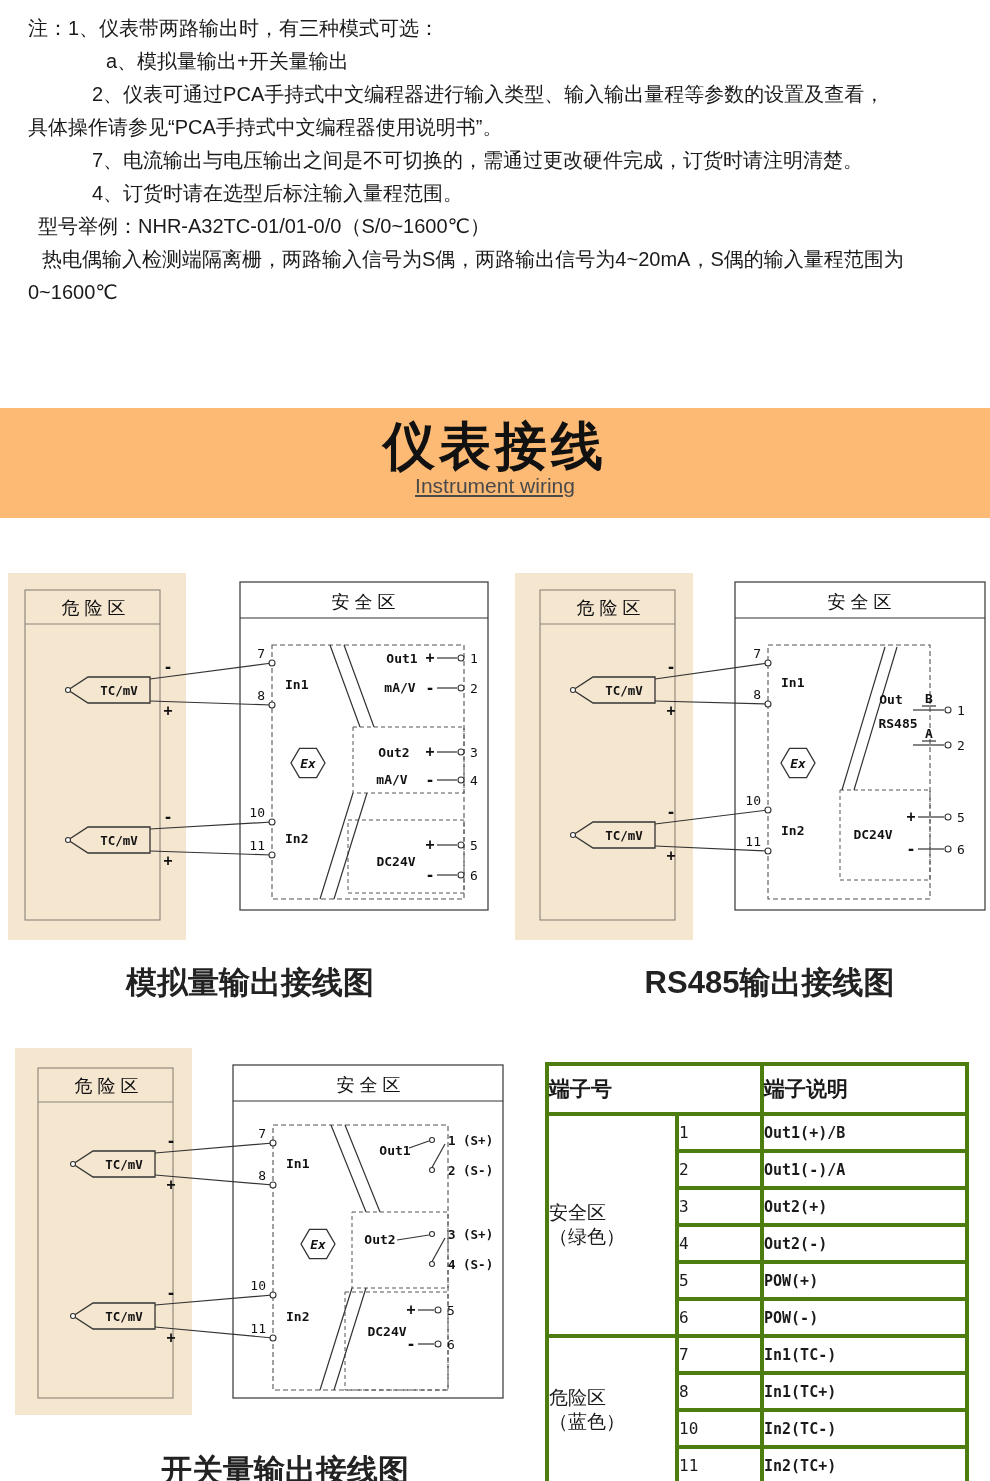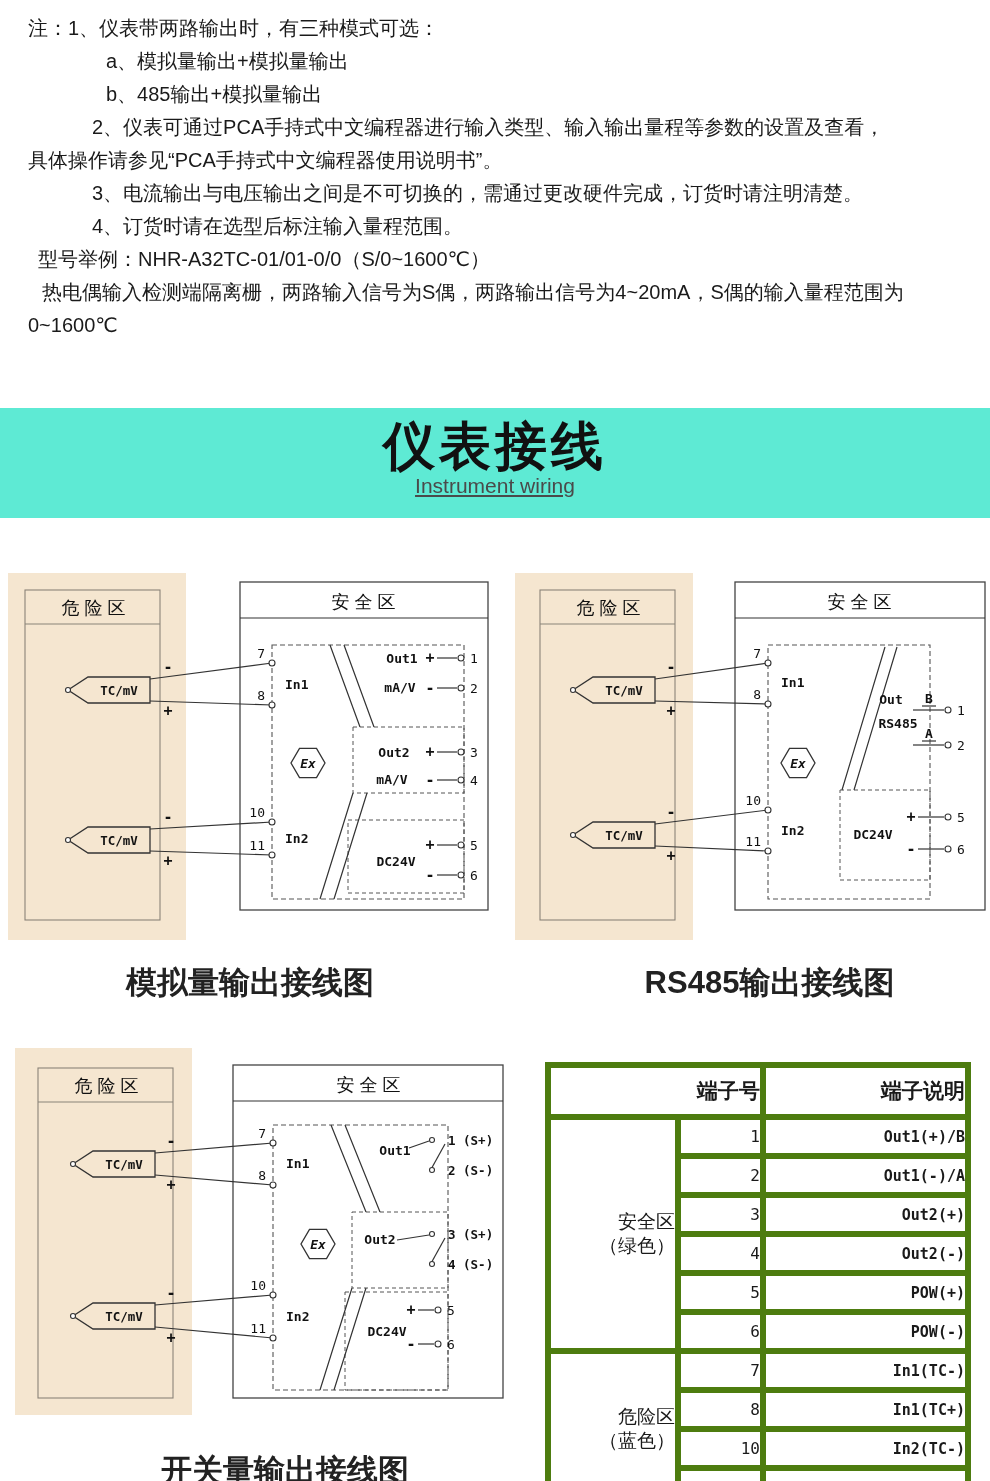--- a/index.html
+++ b/index.html
@@ -8,21 +8,21 @@
 
   
   .notes { position:absolute; left:28px; top:12px; width:935px; font-size:20px; line-height:33px; }
   .notes p { margin:0; }
   .ind-abc { padding-left:78px; }
   .ind-num { text-indent:64px; }
   .ind-sm  { padding-left:10px; }
   .ind-desc{ text-indent:14px; }
 
   
-  .banner { position:absolute; left:0; top:408px; width:990px; height:110px; background:#5eead4; text-align:center; }
+  .banner { position:absolute; left:0; top:408px; width:990px; height:110px; background:#fdba74; text-align:center; }
   .banner-title { margin:0; padding-top:10px; font-size:52px; font-weight:bold; letter-spacing:4px; color:#111; line-height:56px; }
   .banner-sub { margin:0; font-size:21px; color:#4a4a4a; line-height:24px;text-decoration:underline; }
 
   
   .d-svg { position:absolute; }
   svg text { fill:#111; }
   .zone-title { font-size:18px; letter-spacing:5px; font-family:"Liberation Sans",sans-serif; }
   .mlabel   { font:bold 13px "DejaVu Sans Mono",monospace; }
   .mlabel-sm{ font:bold 12.5px "DejaVu Sans Mono",monospace; }
   .sign { font:bold 15px "DejaVu Sans Mono",monospace; }
@@ -35,39 +35,38 @@
   .subdash { stroke:#555; stroke-width:1; fill:none; stroke-dasharray:4 3; }
   .term { fill:#fff; stroke:#333; stroke-width:1.1; }
   .sensor { fill:none; stroke:#333; stroke-width:1.3; }
   .beige { fill:#f5e6d0; }
 
   .caption { position:absolute; text-align:center; font-size:31px; font-weight:600; color:#222; }
 
   
   .tbl-wrap { position:absolute; left:545px; top:1062px; }
   .tbl { border-collapse:collapse; width:420px; table-layout:fixed; }
-  .tbl th, .tbl td { border:6px solid #4d7c0f; text-align:right; vertical-align:middle; padding:0; }
+  .tbl th, .tbl td { border:4px solid #4d7c0f; text-align:left; vertical-align:middle; padding:0; }
   .tbl th { height:46px; font-size:21px; font-weight:600; }
   .tbl td { height:33px; }
   .tbl .num  { font-family:"DejaVu Sans Mono",monospace; font-size:16px; }
   .tbl .desc { font-family:"DejaVu Sans Mono",monospace; font-size:15px;font-weight:bold; }
   .tbl .grp  { font-size:19px; line-height:1.25; }
 </style>
 </head>
 <body>
 
 <div id="page">
 
   <div class="notes">
     <p>注：1、仪表带两路输出时，有三种模式可选：</p>
-    <p class="ind-abc">a、模拟量输出+模拟量输出</p>
-    <p class="ind-abc">b、485输出+模拟量输出</p>
+    <p class="ind-abc">a、模拟量输出+开关量输出</p>
     <p class="ind-num">2、仪表可通过PCA手持式中文编程器进行输入类型、输入输出量程等参数的设置及查看，</p>
     <p>具体操作请参见“PCA手持式中文编程器使用说明书”。</p>
-    <p class="ind-num">3、电流输出与电压输出之间是不可切换的，需通过更改硬件完成，订货时请注明清楚。</p>
+    <p class="ind-num">7、电流输出与电压输出之间是不可切换的，需通过更改硬件完成，订货时请注明清楚。</p>
     <p class="ind-num">4、订货时请在选型后标注输入量程范围。</p>
     <p class="ind-sm">型号举例：NHR-A32TC-01/01-0/0（S/0~1600℃）</p>
     <p class="ind-desc">热电偶输入检测端隔离栅，两路输入信号为S偶，两路输出信号为4~20mA，S偶的输入量程范围为0~1600℃</p>
   </div>
 
   <div class="banner">
     <p class="banner-title">仪表接线</p>
     <p class="banner-sub">Instrument wiring</p>
   </div>
 

